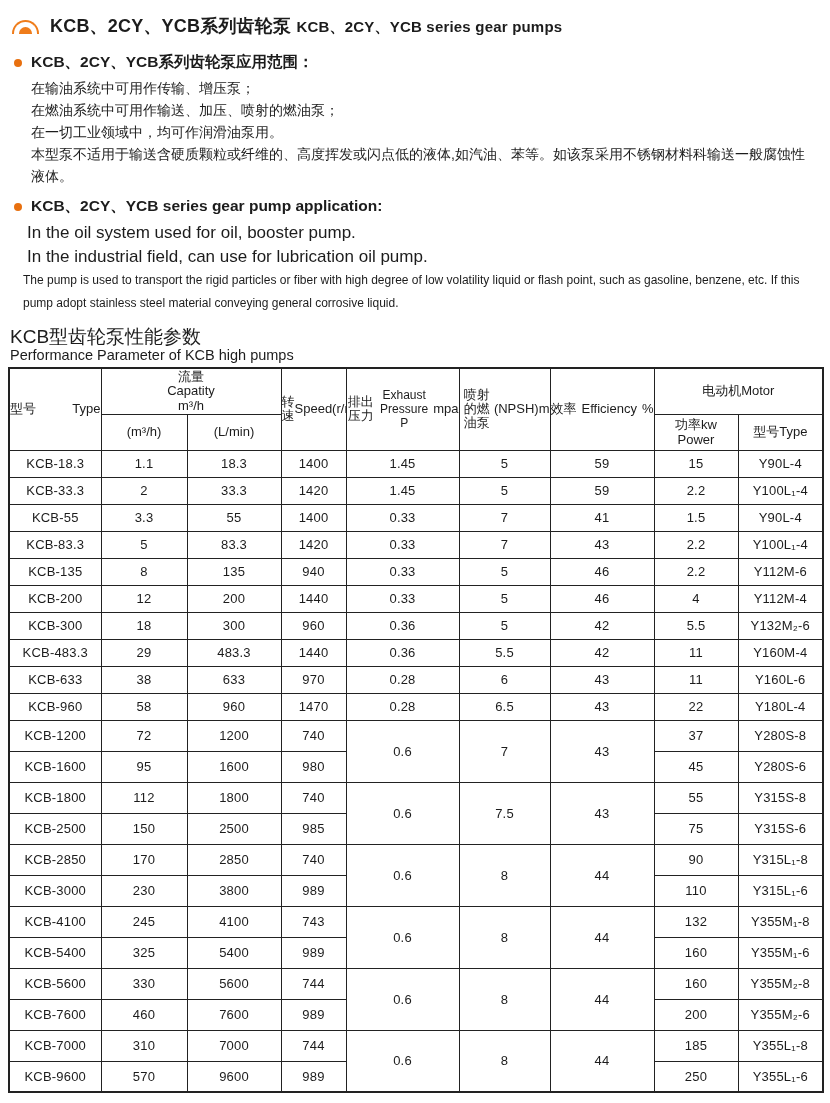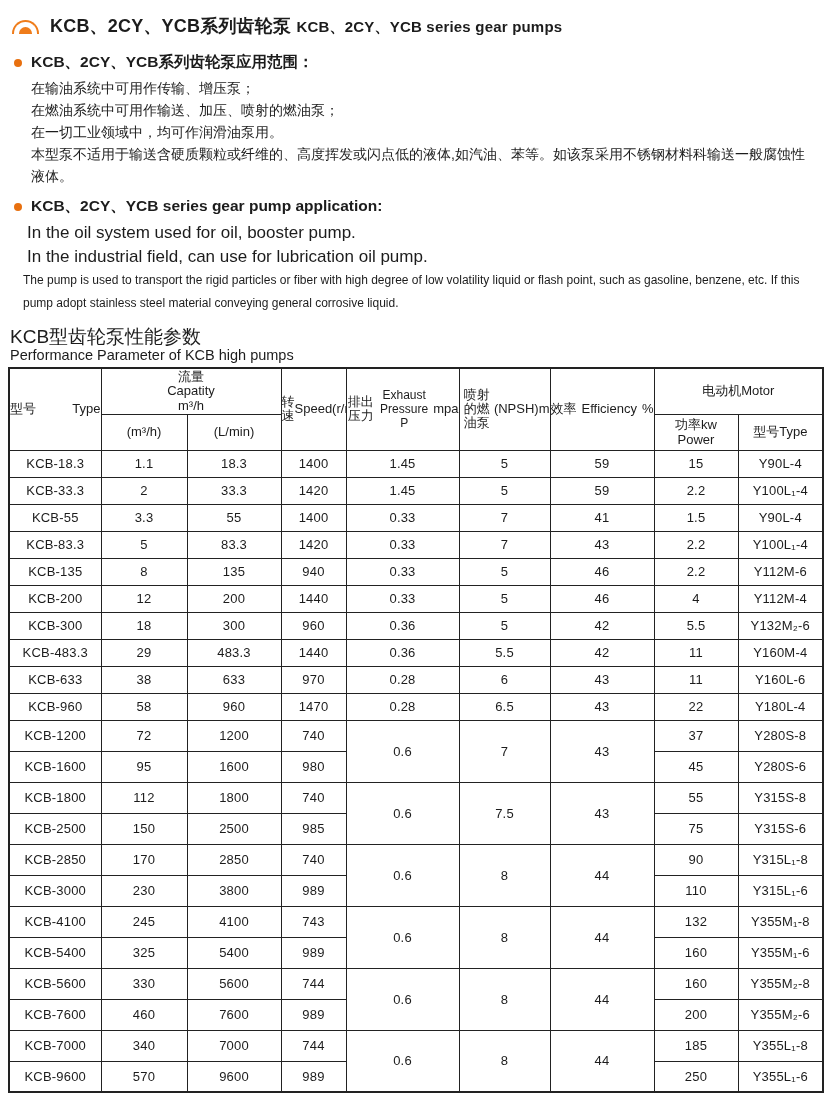--- a/index.html
+++ b/index.html
@@ -419,21 +419,21 @@
         <tr class="tall">
           <td>KCB-7600</td>
           <td>460</td>
           <td>7600</td>
           <td>989</td>
           <td>200</td>
           <td>Y355M₂-6</td>
         </tr>
         <tr class="tall">
           <td>KCB-7000</td>
-          <td>340</td>
+          <td>310</td>
           <td>7000</td>
           <td>744</td>
           <td rowspan="2">0.6</td>
           <td rowspan="2">8</td>
           <td rowspan="2">44</td>
           <td>185</td>
           <td>Y355L₁-8</td>
         </tr>
         <tr class="tall">
           <td>KCB-9600</td>

